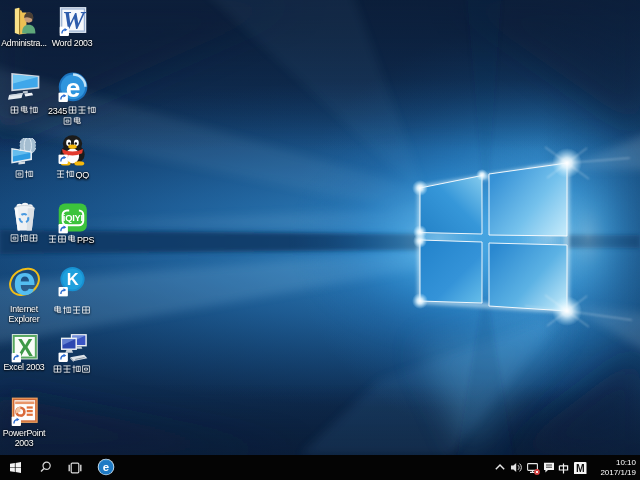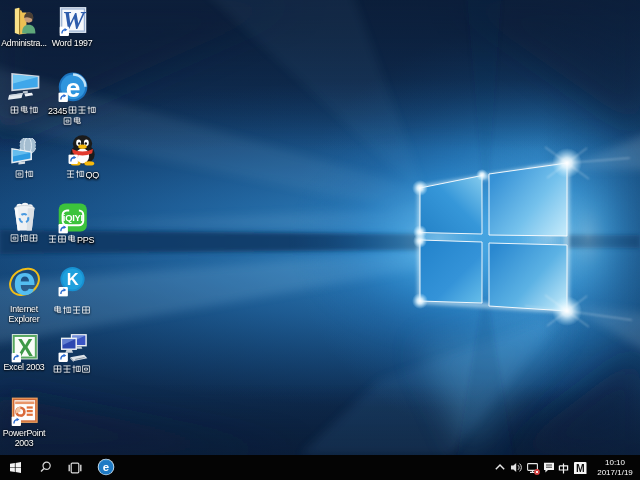--- a/index.html
+++ b/index.html
@@ -198,21 +198,21 @@
 <div class="lbl" style="margin-top:-3px">Administra...</div>
 </div>
 
 <div class="cell" style="left:46px;top:6px">
 <svg width="30" height="30" viewBox="0 0 30 30">
 <rect x="3.5" y="1" width="24" height="23.5" fill="#dde6f2"></rect>
 <rect x="5.2" y="2.7" width="20.6" height="20.1" fill="#f7f9fc" stroke="#9db3d4" stroke-width="1.1"></rect>
 <text x="15.8" y="21" font-size="23" font-weight="bold" font-style="italic" fill="#2e5cab" text-anchor="middle" font-family="Liberation Serif, serif">W</text>
 <use href="#arrw" x="3" y="18.5" width="9" height="9"></use>
 </svg>
-<div class="lbl" style="margin-top:-3px">Word 1997</div>
+<div class="lbl" style="margin-top:-3px">Word 2003</div>
 </div>
 
 <div class="cell" style="left:-2px;top:72px">
 <svg width="30" height="30" viewBox="0 0 30 30">
 <polygon points="3,0.8 28.5,3.3 28.5,15 3,17.4" fill="#cfd8e2"></polygon>
 <polygon points="4.6,2.4 27,4.6 27,13.7 4.6,15.8" fill="#3fa7ea"></polygon>
 <polygon points="4.6,2.4 27,4.6 4.6,10.5" fill="#7accf4" opacity=".85"></polygon>
 <polygon points="13.5,17.4 18,17 18,19 13.5,19.4" fill="#b9c4cf"></polygon>
 <polygon points="1,20.8 13.5,19.2 12.3,23.6 0,25.2" fill="#e4eaef"></polygon>
 <polygon points="1,20.8 13.5,19.2 13.1,20.5 1.5,22" fill="#c9d3dc"></polygon>
@@ -256,21 +256,21 @@
 <polygon points="4.4,10.7 20.4,13.5 20.4,18.7 4.4,21.5" fill="#2f9ce2"></polygon>
 <polygon points="4.4,10.7 20.4,13.5 4.4,16.8" fill="#6cc1f0" opacity=".9"></polygon>
 <polygon points="9.5,22 15.5,21.2 15.5,23.4 9.5,24.2" fill="#d6dde3"></polygon>
 </svg>
 <div class="lbl" style="margin-top:-5px"><svg class="cjk" width="19" height="10">
           <use href="#gc" x="0" y="0.5" width="9" height="9"></use>
           <use href="#ge" x="9.5" y="0.5" width="9" height="9"></use>
         </svg></div>
 </div>
 
-<div class="cell" style="left:56px;top:134.5px">
+<div class="cell" style="left:46px;top:134.5px">
 <svg width="30" height="30" viewBox="0 0 30 30">
 <ellipse cx="15" cy="7.8" rx="8.8" ry="7.6" fill="#1b1b1b"></ellipse>
 <ellipse cx="15" cy="17.5" rx="11" ry="9.2" fill="#1b1b1b"></ellipse>
 <ellipse cx="15" cy="19" rx="6" ry="6.8" fill="#fdfdfd"></ellipse>
 <ellipse cx="11.5" cy="7" rx="2.2" ry="2.9" fill="#fff"></ellipse>
 <ellipse cx="18.5" cy="7" rx="2.2" ry="2.9" fill="#fff"></ellipse>
 <circle cx="12" cy="7.7" r="1.1" fill="#111"></circle>
 <circle cx="18" cy="7.7" r="1.1" fill="#111"></circle>
 <ellipse cx="15" cy="10.6" rx="3.9" ry="1.9" fill="#f5b80c"></ellipse>
 <path d="M5.5,12.8 Q15,17.4 24.5,12.8 L23.8,16.6 Q15,20.7 6.2,16.6 Z" fill="#e23a2e"></path>
@@ -427,14 +427,14 @@
 <line x1="3" y1="3" x2="9" y2="3" stroke="#222" stroke-width="0.9"></line>
 <line x1="3" y1="5.2" x2="9" y2="5.2" stroke="#222" stroke-width="0.9"></line>
 </svg>
 <svg style="position:absolute;left:558px;top:7.5px" width="11" height="11" viewBox="0 0 11 11">
 <path d="M5.5,0.4 V10.6 M1.4,2.8 H9.6 V7 H1.4 V2.8" fill="none" stroke="#f2f2f2" stroke-width="1.2"></path>
 </svg>
 <svg style="position:absolute;left:574px;top:6.5px" width="12.5" height="12.5" viewBox="0 0 12 12">
 <rect width="12" height="12" rx="1" fill="#f5f5f5"></rect>
 <text x="6" y="9.6" font-size="10" font-weight="bold" fill="#111" text-anchor="middle">M</text>
 </svg>
-<div style="position:absolute;right:4px;top:3px;width:42px;color:#fff;font-size:8px;line-height:9.5px;text-align:center">10:10<br>2017/1/19</div>
+<div style="position:absolute;right:4px;top:3px;width:42px;color:#fff;font-size:8px;line-height:9.5px;text-align:right">10:10<br>2017/1/19</div>
 </div>
 
 </body></html>

